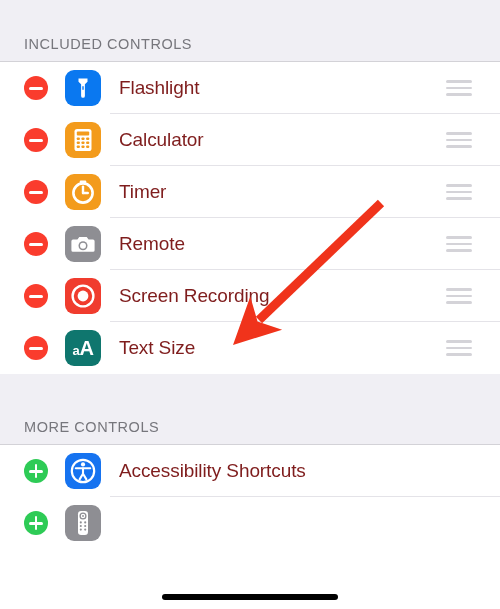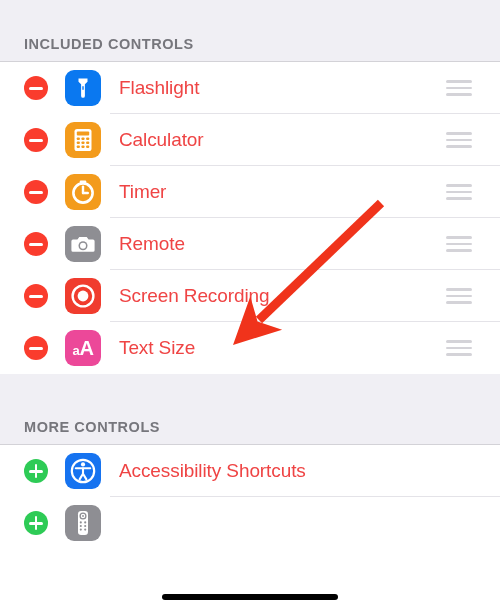--- a/index.html
+++ b/index.html
@@ -34,21 +34,21 @@
   .section-band.top   { height: 62px; }
   .section-band.mid   { height: 71px; text-align: center; }
 
   .section-title {
     position: absolute;
     left: 24px;
     bottom: 10px;
     font-size: 14.5px;
     letter-spacing: 0.55px;
     color: #76767c;
-    font-weight: 700;
+    font-weight: 400;
     white-space: nowrap;
     margin-top: 15px;
   }
 
   .hairline-bottom {
     position: absolute;
     left: 0; right: 0; bottom: 0;
     height: 1px;
     background: #d3d2d7;
   }
@@ -128,21 +128,21 @@
     line-height: 1;
     letter-spacing: -0.3px;
   }
   .tile-text .small { font-size: 13px; }
   .tile-text .big   { font-size: 20px; }
 
   
   .row-label {
     margin-left: 18px;
     font-size: 19px;
-    color: #ef4444;
+    color: #7f1d1d;
     letter-spacing: -0.1px;
     white-space: nowrap;
     flex: 1 1 auto;
   }
 
   
   .drag-handle {
     margin-right: 28px;
     width: 26px;
     flex: 0 0 auto;
@@ -298,21 +298,21 @@
         <i></i>
         <i></i>
       </div>
       <div class="row-sep"></div>
     </div>
 
     <div class="row">
       <div class="toggle remove">
         <span class="bar-h"></span>
       </div>
-      <div class="tile" style="background:#ec4899">
+      <div class="tile" style="background:#0f766e">
         <span class="tile-text"><span class="small">a</span><span class="big">A</span></span>
       </div>
       <div class="row-label">Text Size</div>
       <div class="drag-handle">
         <i></i>
         <i></i>
         <i></i>
       </div>
 
     </div>

